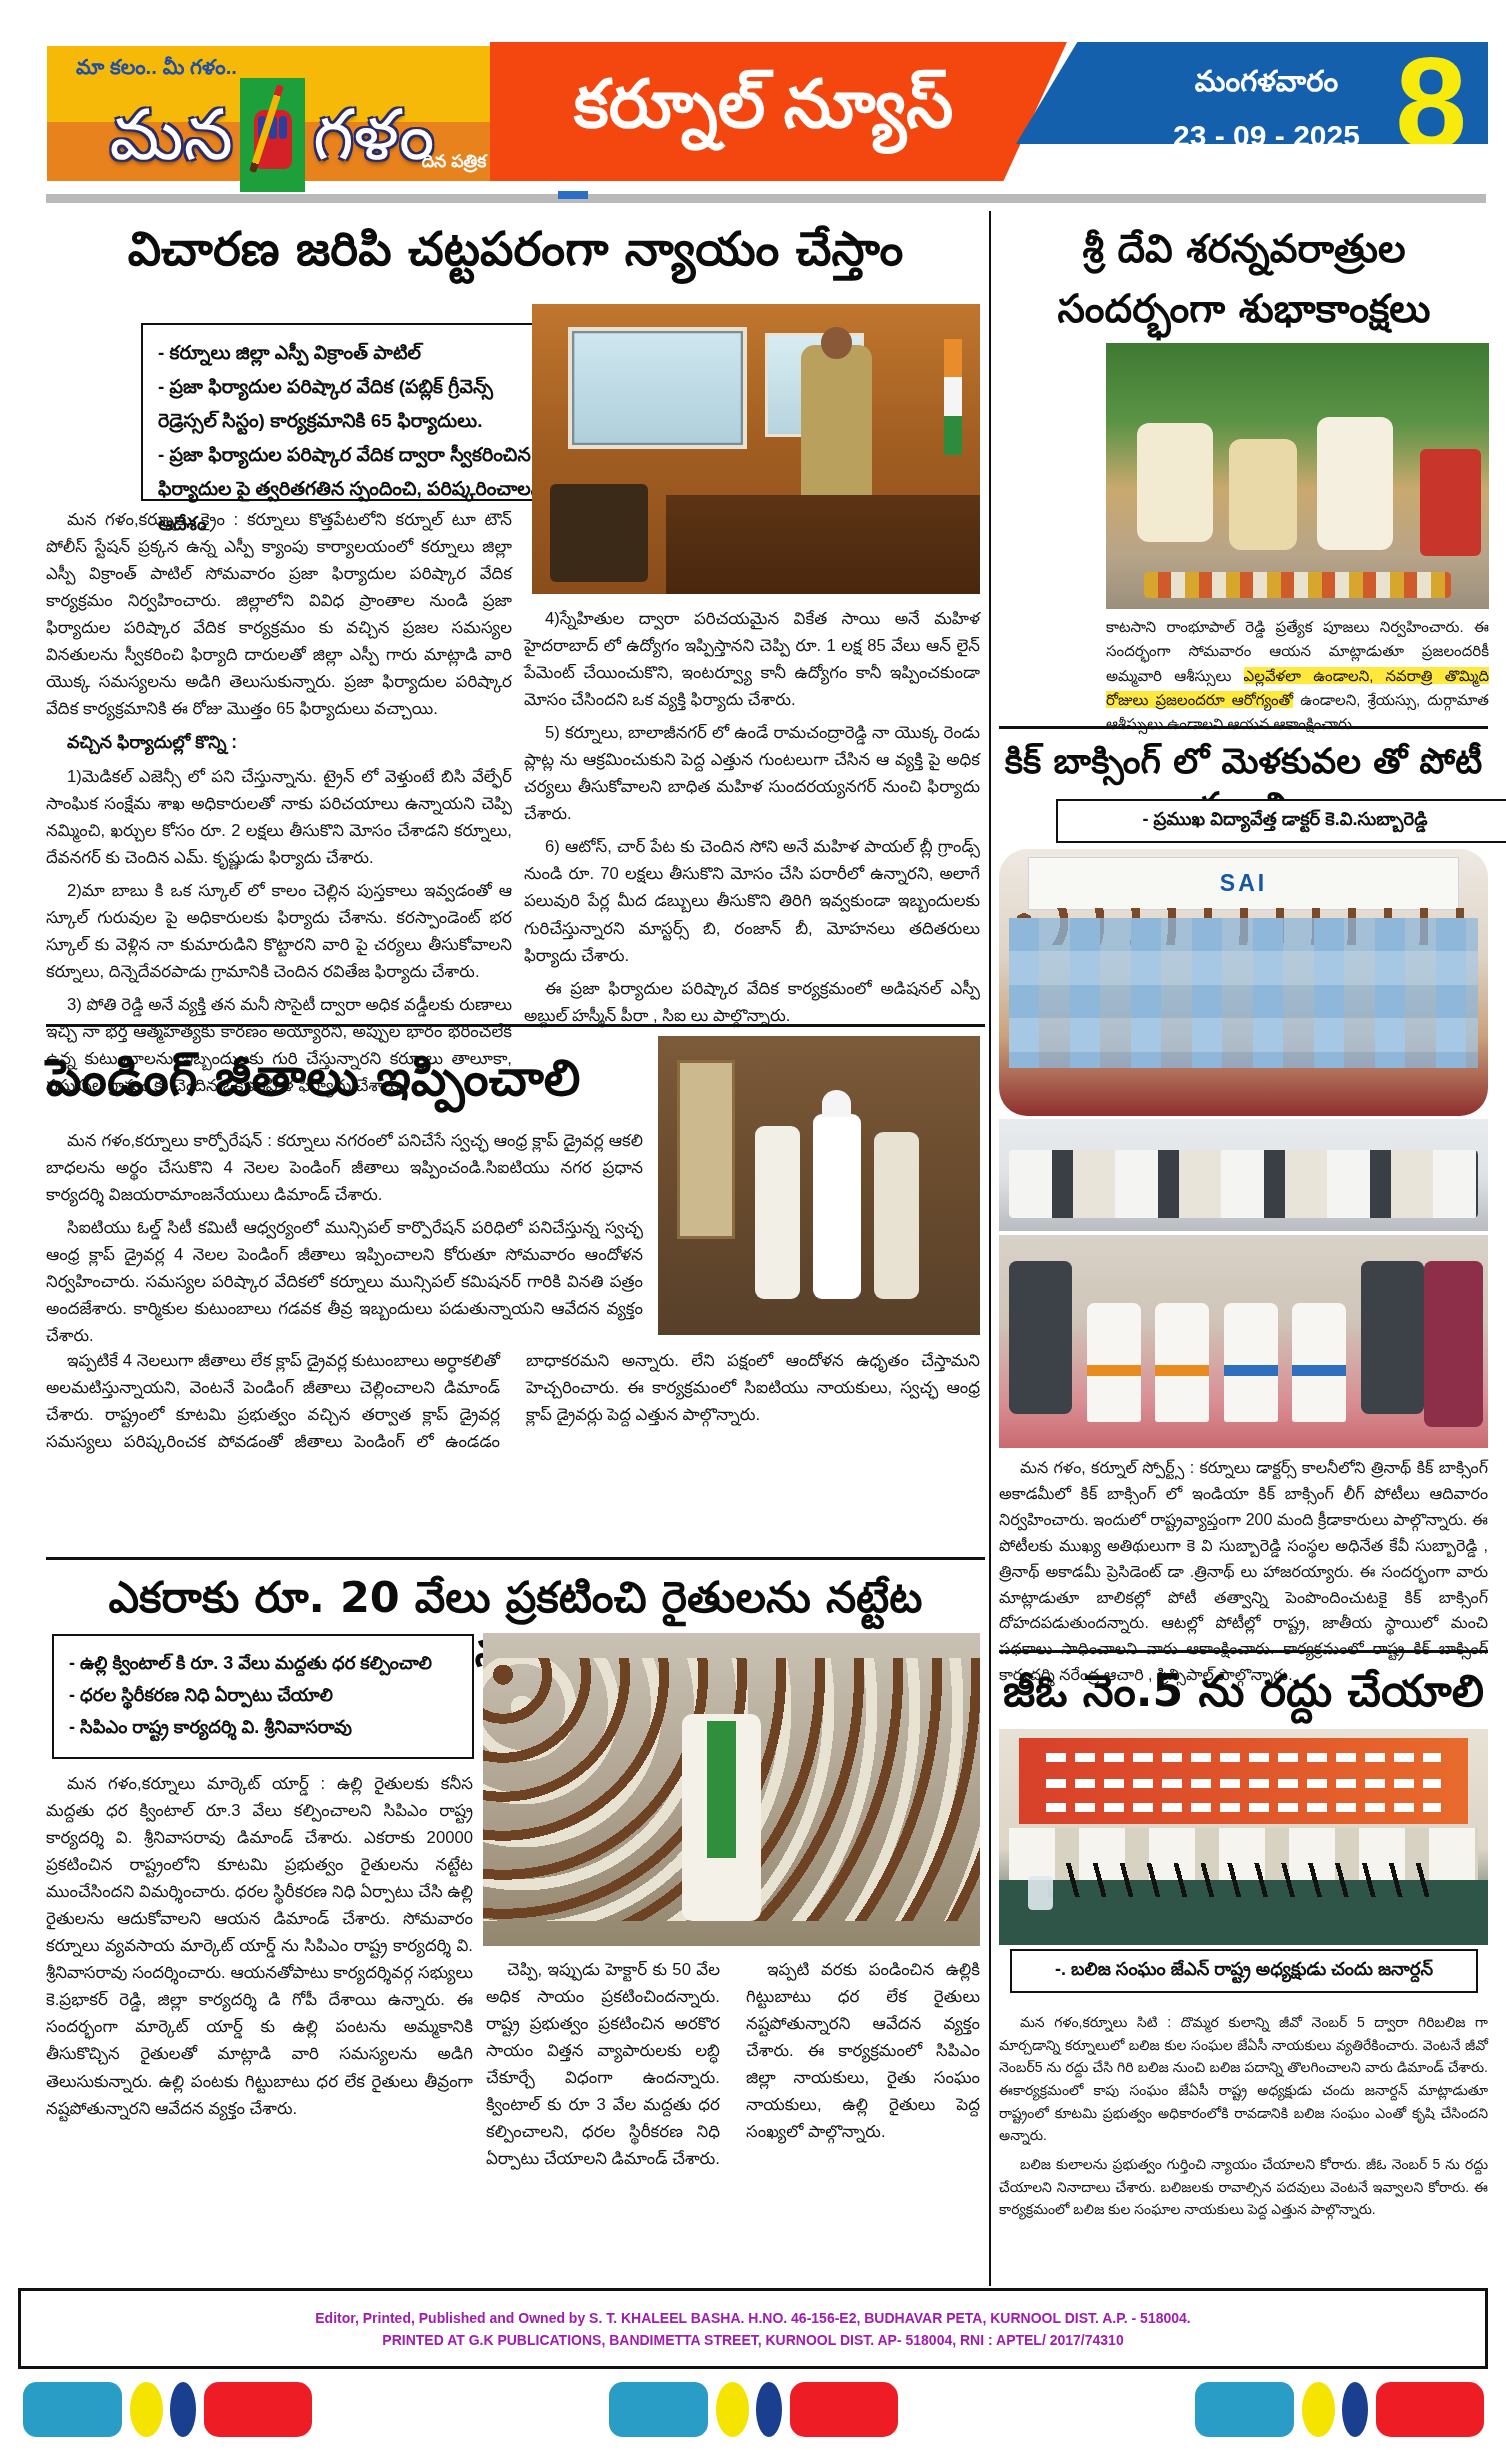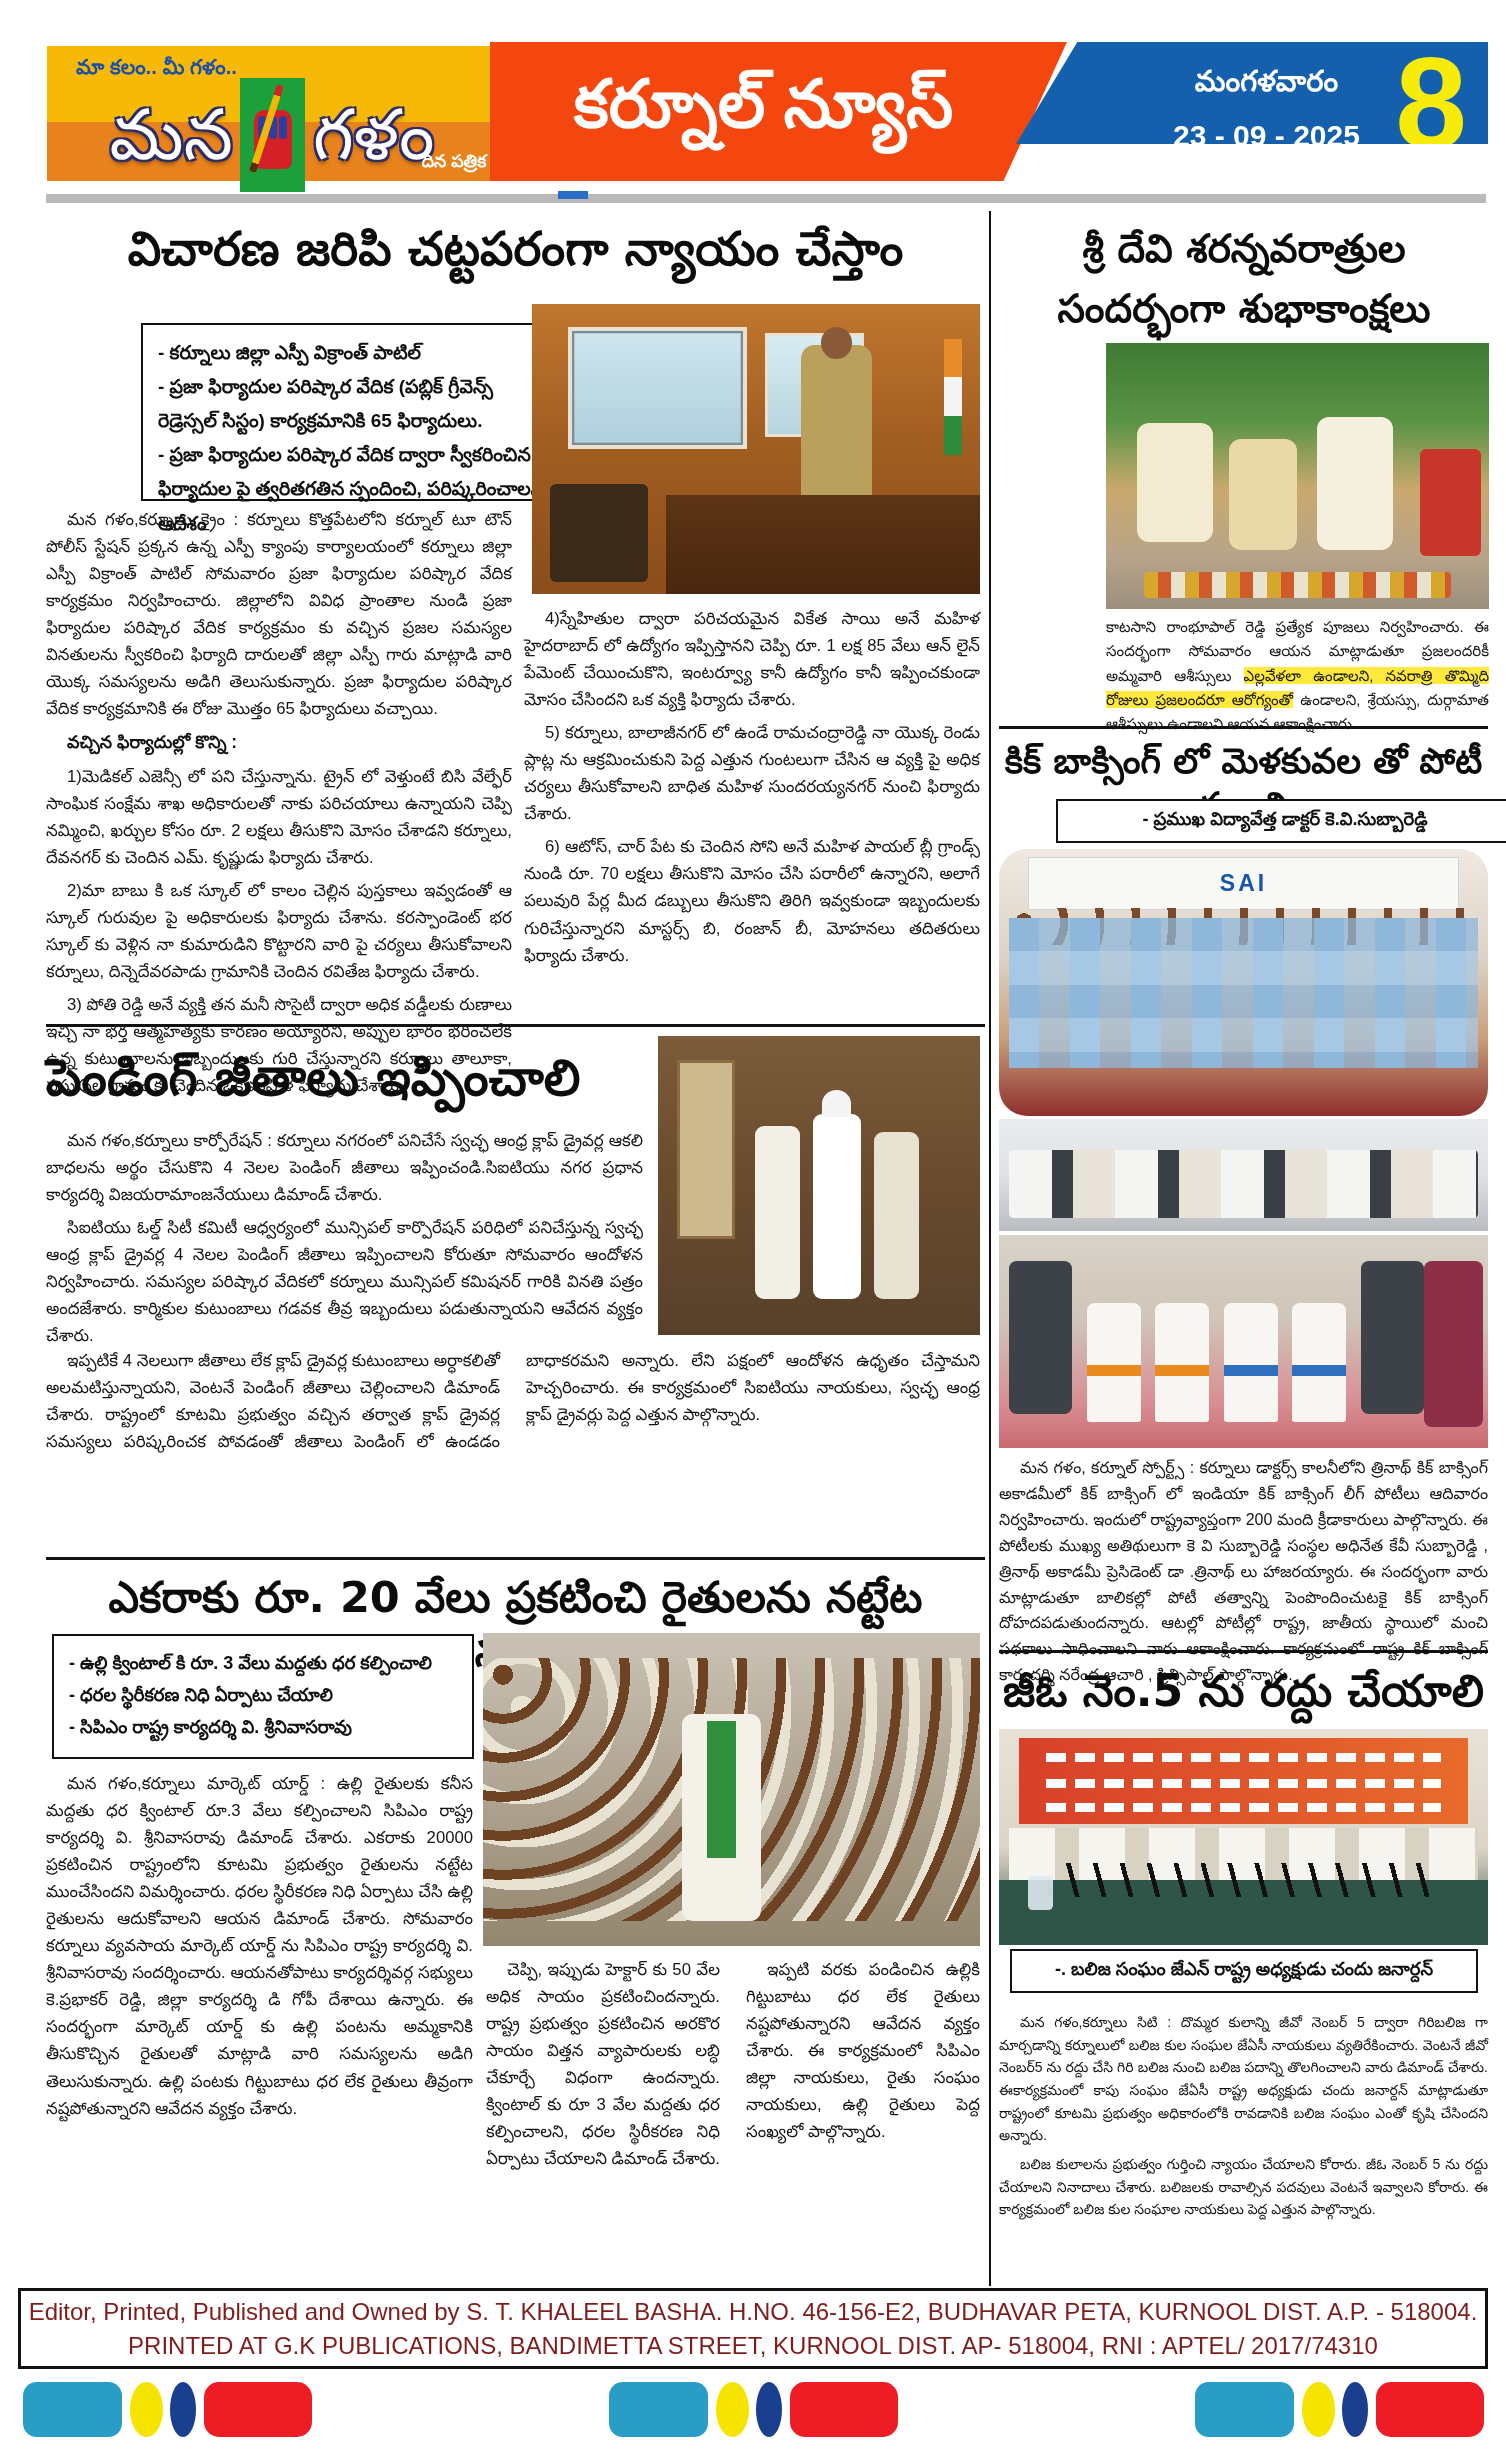--- a/index.html
+++ b/index.html
@@ -101,21 +101,21 @@
   .pr-banner { left:4%; top:4%; width:92%; height:40%; background:linear-gradient(90deg,#d8402a,#e86b2c); }
   .pr-line { position:absolute; left:6%; width:88%; height:10%; background:repeating-linear-gradient(90deg,#fff 0 20px,transparent 20px 29px); }
   .pr-row { left:2%; top:46%; width:96%; height:24%; background:repeating-linear-gradient(90deg,#f6f4ee 0 46px,#d8d2c2 46px 70px); }
   .pr-table { left:0; top:70%; width:100%; height:30%; background:#2e5547; }
   .pr-mics { left:10%; top:62%; width:80%; height:16%; background:repeating-linear-gradient(75deg,#111 0 4.6px,transparent 4.6px 26px); }
   .pr-bottle { left:6%; top:68%; width:5%; height:16%; background:#dfe9ee; border-radius:4.6px; opacity:.9; }
 
   
   .footer-box { position:absolute; left:18px; top:2288px; width:1470px; height:81px; border:3.8px solid #111; background:#fff;
     display:flex; flex-direction:column; align-items:center; justify-content:center; gap:6px; }
-  .footer-line { font-size:24px; font-weight:normal; color:#7f1d1d; font-family:"Liberation Sans", sans-serif; }
+  .footer-line { font-size:14px; font-weight:bold; color:#a21caf; font-family:"Liberation Sans", sans-serif; }
   .ornaments { position:absolute; left:0; top:2382px; width:1507px; display:flex; justify-content:space-between; padding:0 23px; }
   .orn-group { display:flex; align-items:center; gap:7.6px; }
   .orn-teal { width:99px; height:55px; background:#2A9DC6; border-radius:13.7px; }
   .orn-yellow { width:33px; height:55px; background:#F5E400; border-radius:50%; }
   .orn-navy { width:26px; height:55px; background:#1B3F8F; border-radius:50%; }
   .orn-red { width:108px; height:55px; background:#EE1C25; border-radius:15px; }
 </style>
 </head>
 <body>
 
@@ -177,20 +177,21 @@
     <p class="subhead">వచ్చిన ఫిర్యాదుల్లో కొన్ని :</p>
     <p>1)మెడికల్ ఎజెన్సీ లో పని చేస్తున్నాను. ట్రైన్ లో వెళ్తుంటే బిసి వేల్ఫేర్ సాంఘిక సంక్షేమ శాఖ అధికారులతో నాకు పరిచయాలు ఉన్నాయని చెప్పి నమ్మించి, ఖర్చుల కోసం రూ. 2 లక్షలు తీసుకొని మోసం చేశాడని కర్నూలు, దేవనగర్ కు చెందిన ఎమ్. కృష్ణుడు ఫిర్యాదు చేశారు.</p>
     <p>2)మా బాబు కి ఒక స్కూల్ లో కాలం చెల్లిన పుస్తకాలు ఇవ్వడంతో ఆ స్కూల్ గురువుల పై అధికారులకు ఫిర్యాదు చేశాను. కరస్పాండెంట్ భర స్కూల్ కు వెళ్లిన నా కుమారుడిని కొట్టారని వారి పై చర్యలు తీసుకోవాలని కర్నూలు, దిన్నెదేవరపాడు గ్రామానికి చెందిన రవితేజ ఫిర్యాదు చేశారు.</p>
     <p>3) పోతి రెడ్డి అనే వ్యక్తి తన మనీ సొసైటీ ద్వారా అధిక వడ్డీలకు రుణాలు ఇచ్చి నా భర్త ఆత్మహత్యకు కారణం అయ్యారని, అప్పుల భారం భరించలేక ఉన్న కుటుంబాలను ఇబ్బందులకు గురి చేస్తున్నారని కర్నూలు తాలూకా, పసుపుల గ్రామం కు చెందిన ఒక మహిళ ఫిర్యాదు చేశారు.</p>
   </div>
 
   <div class="body-text" style="left:524px; top:605px; width:456px; height:409px;">
     <p>4)స్నేహితుల ద్వారా పరిచయమైన వికేత సాయి అనే మహిళ హైదరాబాద్ లో ఉద్యోగం ఇప్పిస్తానని చెప్పి రూ. 1 లక్ష 85 వేలు ఆన్ లైన్ పేమెంట్ చేయించుకొని, ఇంటర్వ్యూ కానీ ఉద్యోగం కానీ ఇప్పించకుండా మోసం చేసిందని ఒక వ్యక్తి ఫిర్యాదు చేశారు.</p>
     <p>5) కర్నూలు, బాలాజీనగర్ లో ఉండే రామచంద్రారెడ్డి నా యొక్క రెండు ప్లాట్ల ను ఆక్రమించుకుని పెద్ద ఎత్తున గుంటలుగా చేసిన ఆ వ్యక్తి పై అధిక చర్యలు తీసుకోవాలని బాధిత మహిళ సుందరయ్యనగర్ నుంచి ఫిర్యాదు చేశారు.</p>
     <p>6) ఆటోస్, చార్ పేట కు చెందిన సోని అనే మహిళ పాయల్ బ్లీ గ్రాండ్స్ నుండి రూ. 70 లక్షలు తీసుకొని మోసం చేసి పరారీలో ఉన్నారని, అలాగే పలువురి పేర్ల మీద డబ్బులు తీసుకొని తిరిగి ఇవ్వకుండా ఇబ్బందులకు గురిచేస్తున్నారని మాస్టర్స్ బి, రంజాన్ బీ, మోహనలు తదితరులు ఫిర్యాదు చేశారు.</p>
+    <p>ఈ ప్రజా ఫిర్యాదుల పరిష్కార వేదిక కార్యక్రమంలో అడిషనల్ ఎస్పీ అబ్దుల్ హస్మీన్ పీరా , సిఐ లు పాల్గొన్నారు.</p>
   </div>
 
   <div class="hrule" style="left:46px; top:1024px; width:939px;"></div>
 
   <div class="headline" style="left:46px; top:1047px; width:608px; font-size:50px; text-align:left;">పెండింగ్ జీతాలు ఇప్పించాలి</div>
 
   <div class="photo ph-citu" style="left:658px; top:1036px; width:322px; height:299px;">
     <div class="ph-abs ci-door"></div>
     <div class="ph-abs ci-p1"></div>
     <div class="ph-abs ci-p2"></div>

